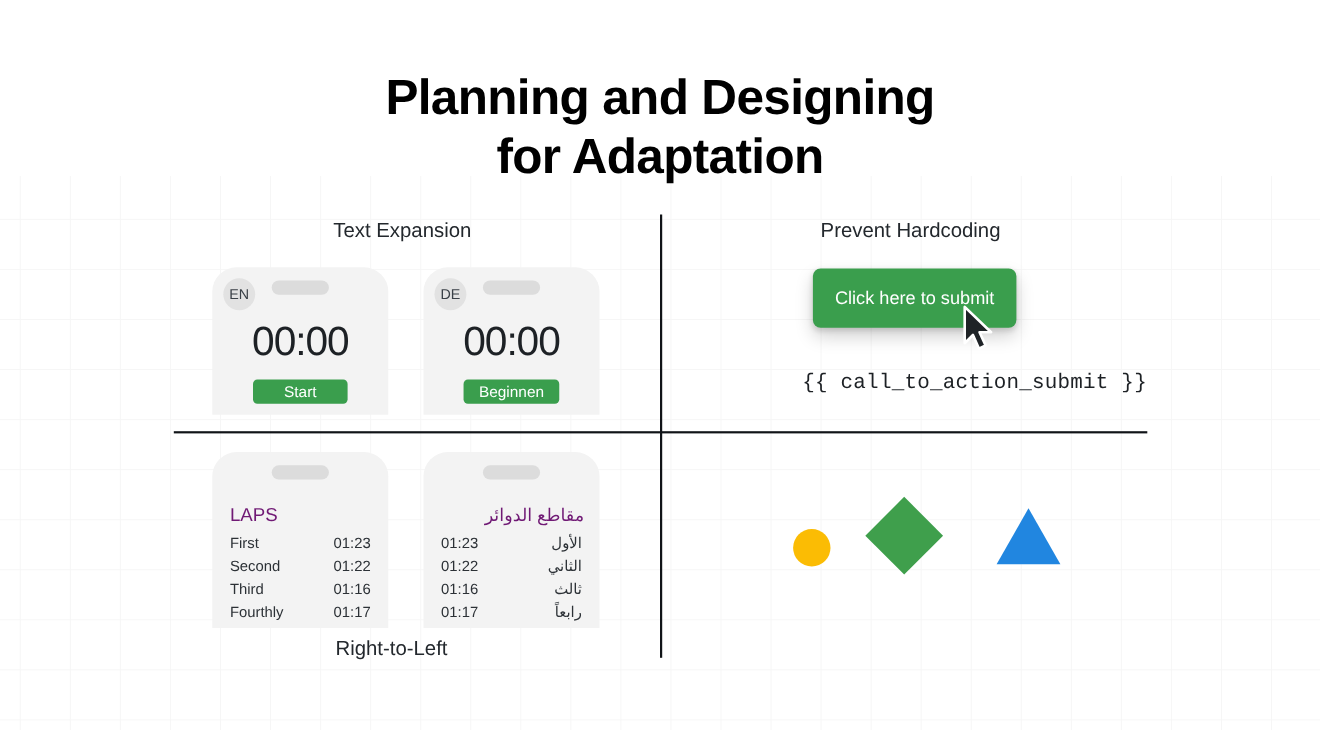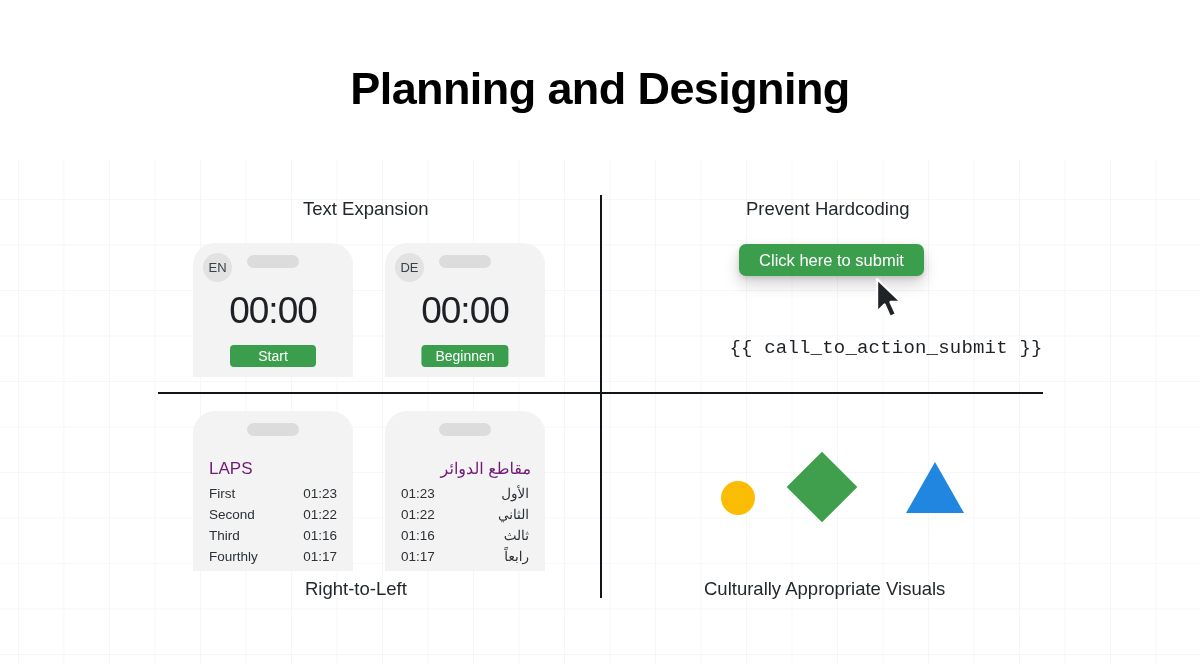--- a/index.html
+++ b/index.html
@@ -183,21 +183,21 @@
   .lap-name { white-space: nowrap; }
   .lap-time { white-space: nowrap; }
 
   
   #cta-wrapper {
     position: absolute;
     left: 739px; top: 244px;
   }
   #cta-submit-button {
     width: 185px;
-    height: 32px;
+    height: 54px;
     border-radius: 7px;
     background: #3a9e4d;
     color: #ffffff;
     font-size: 16.5px;
     border: none;
     font-family: "Liberation Sans", sans-serif;
     box-shadow: 0 8px 16px rgba(0,0,0,0.18), 0 2px 5px rgba(0,0,0,0.12);
     display: flex;
     align-items: center;
     justify-content: center;
@@ -249,29 +249,29 @@
 </head>
 <body>
 
 <div id="grid-bg"></div>
 <div id="grid-mask-top"></div>
 
 <div id="stage">
 
   <h1 id="page-title">
     <span class="line">Planning and Designing</span>
+    <span class="line">for Adaptation</span>
   </h1>
 
   <div id="divider-vertical"></div>
   <div id="divider-horizontal"></div>
 
   <div class="quad-label" id="label-text-expansion">Text Expansion</div>
   <div class="quad-label" id="label-prevent-hardcoding">Prevent Hardcoding</div>
   <div class="quad-label" id="label-right-to-left">Right-to-Left</div>
-  <div class="quad-label" id="label-cultural-visuals">Culturally Appropriate Visuals</div>
 
   <div class="watch watch-top" id="watch-en">
     <div class="watch-notch"></div>
     <div class="lang-badge">EN</div>
     <div class="watch-time">00:00</div>
     <button class="watch-btn">Start</button>
   </div>
 
   <div class="watch watch-top" id="watch-de">
     <div class="watch-notch"></div>

